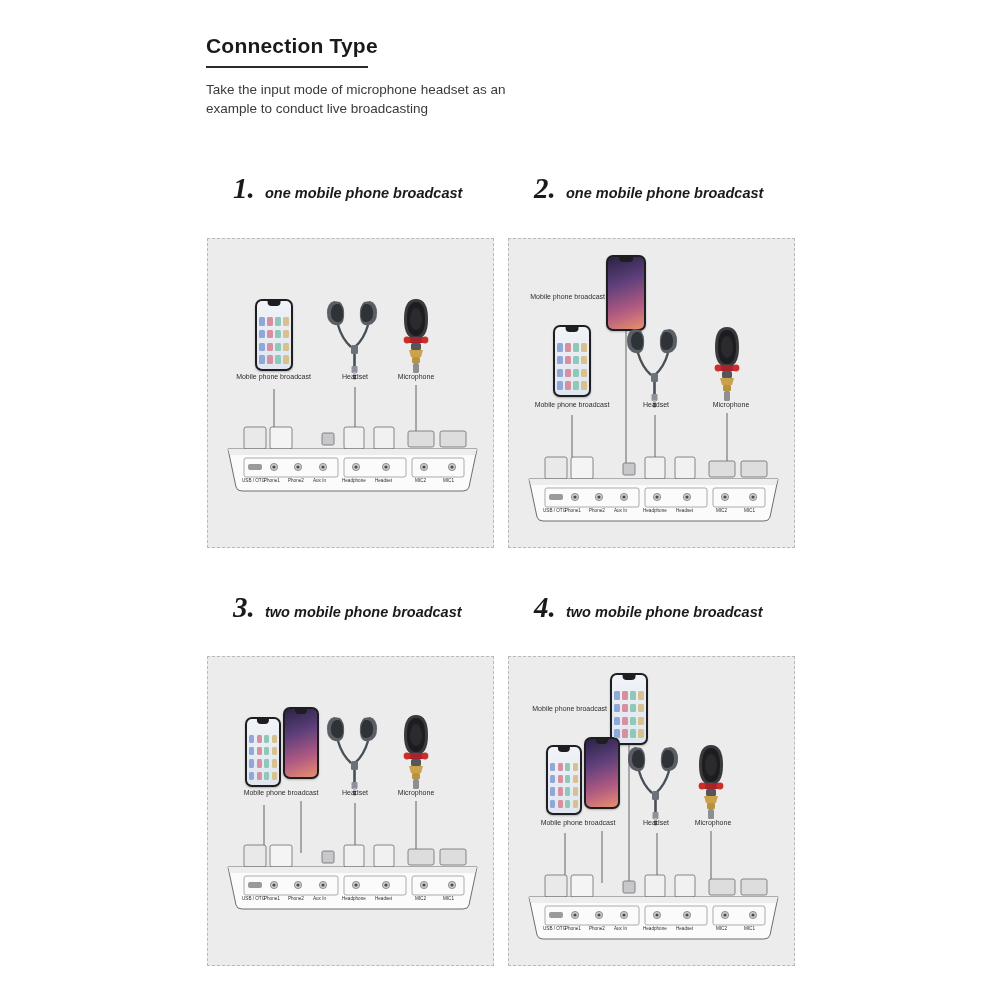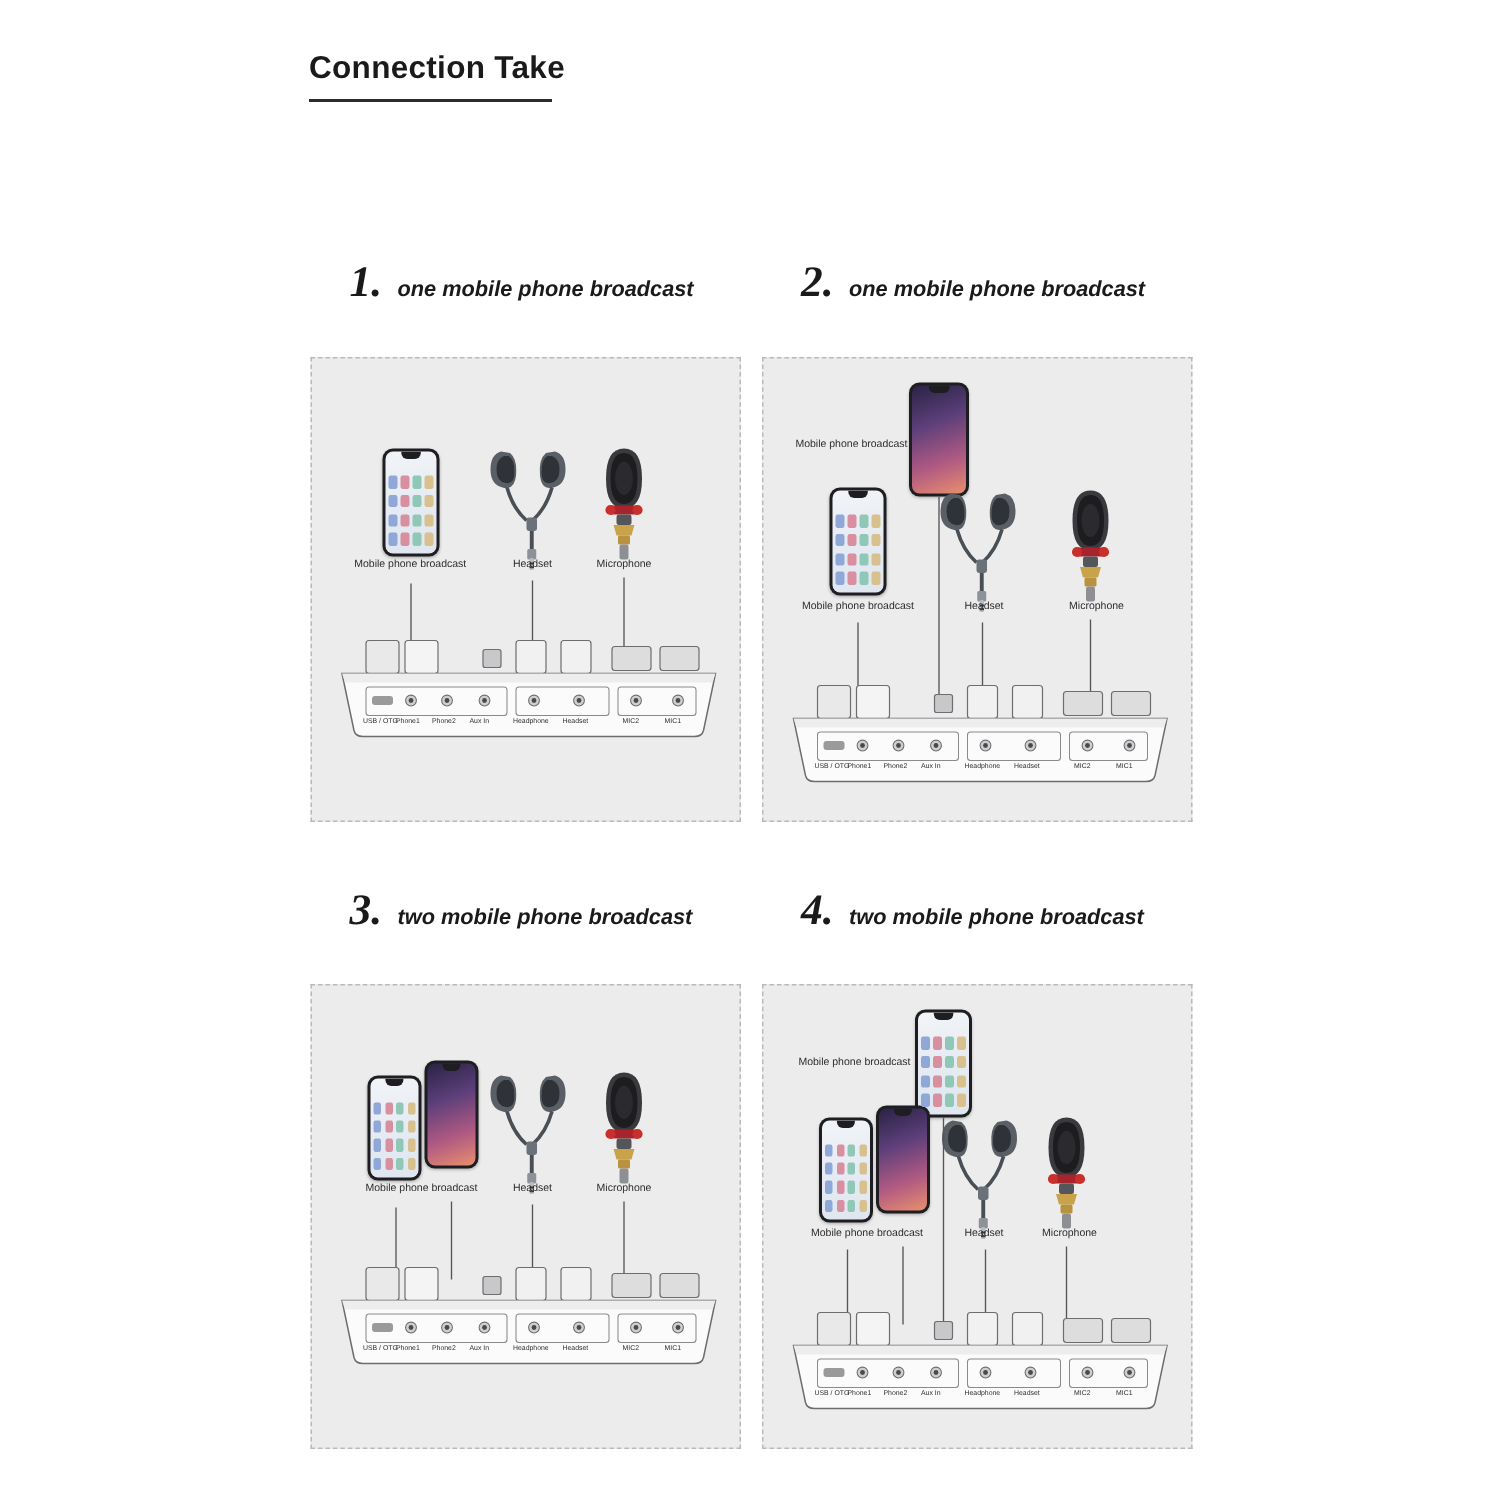--- a/index.html
+++ b/index.html
@@ -157,23 +157,24 @@
   
   .card { position: absolute; }
   .card svg { display: block; }
 </style>
 </head>
 <body>
 
 <div class="page">
 
   <div class="header">
-    <div class="title">Connection Take</div>
+    <div class="title">Connection Type</div>
   </div>
   <div class="title-underline"></div>
+  <div class="subtitle">Take the input mode of microphone headset as an example to conduct live broadcasting</div>
 
   <div class="panel">
     <div class="panel-num" style="left:233px; top:172px;">1.</div>
     <div class="panel-cap" style="left:265px; top:185px;">one mobile phone broadcast</div>
 
     <div class="stage" style="left:207px; top:238px; width:285px; height:308px;">
 
       <div class="phone" style="left:47px; top:60px; width:38px; height:72px;">
         <div class="screen scr-a">
           <div class="grid-icons">

